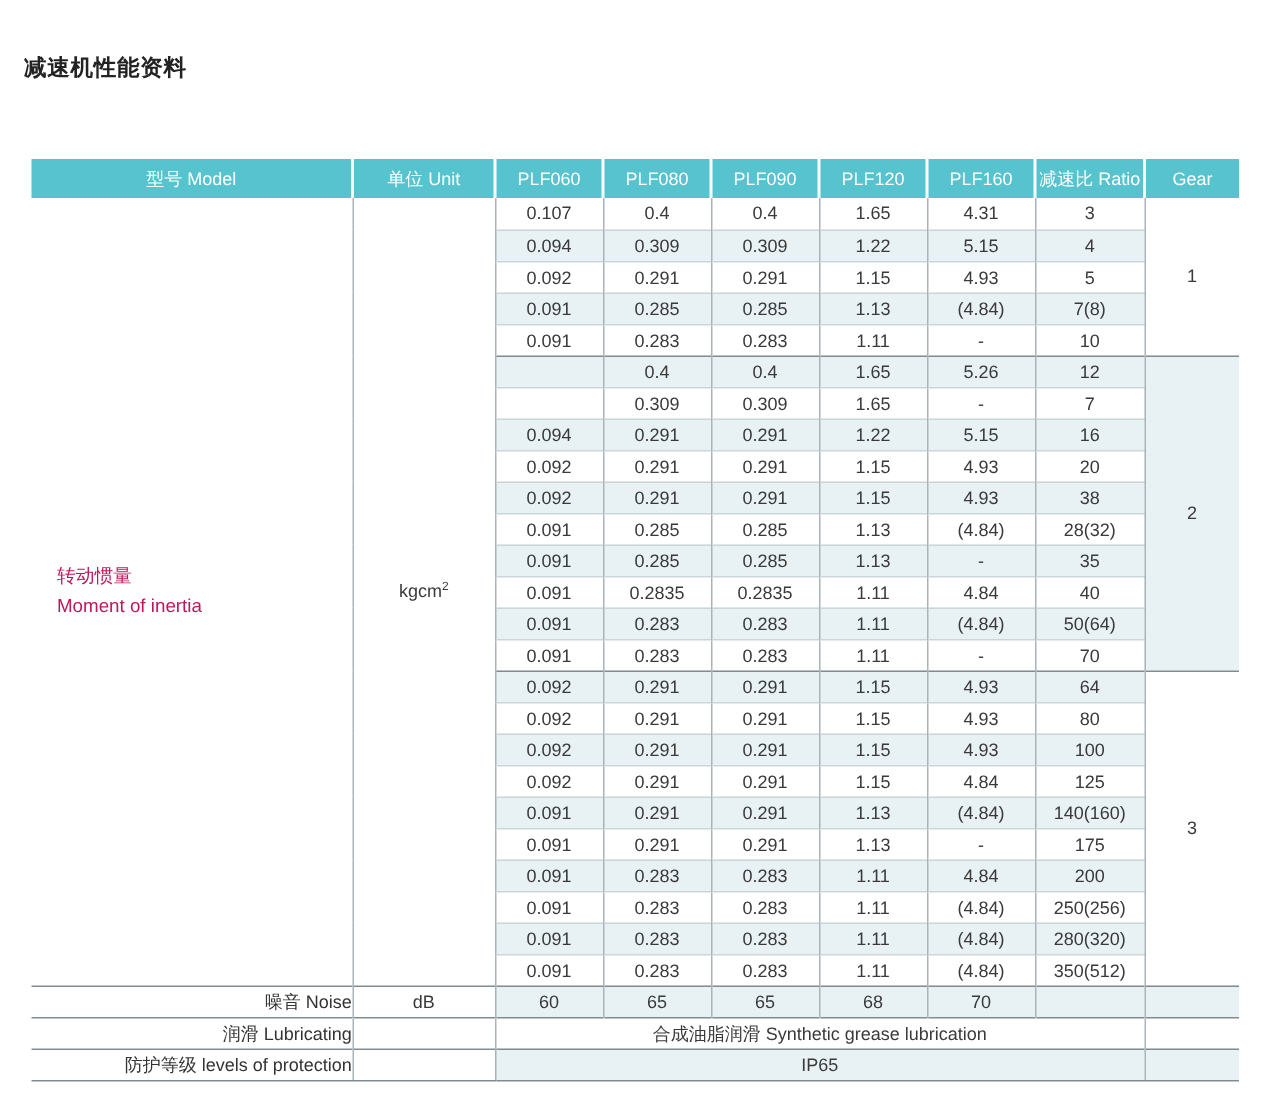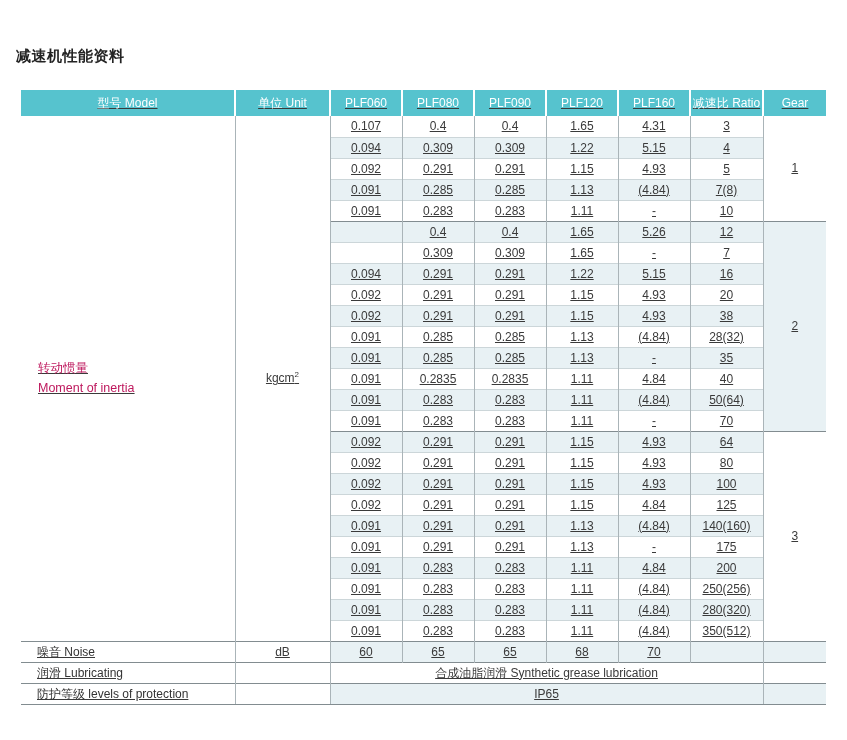--- a/index.html
+++ b/index.html
@@ -1,26 +1,26 @@
 <!DOCTYPE html>
 <html style="--teal: #56c3ce; --header-text: #ffffff; --stripe: #e8f1f4; --row-line: #ccd6d9; --col-line: #aab4b8; --strong-line: #828c90; --text: #3a3a3a;"><head>
 <meta charset="utf-8">
 <style>
   html,body{margin:0;padding:0;background:#fff;}
   .page{
     position:relative;width:847px;height:740px;background:#ffffff;overflow:hidden;
     font-family:"Liberation Sans","DejaVu Sans",sans-serif;color:var(--text,#3a3a3a);
   }
-  .titleblock{position:absolute;left:16px;top:47px;}
+  .titleblock{position:absolute;left:16px;top:36px;}
   .title-zh{font-size:15px;font-weight:700;color:#232323;letter-spacing:.5px;}
   .title-en{font-size:14px;font-weight:400;color:#2e2e2e;margin-top:4px;}
 
   table.spec{
-    position:absolute;left:21px;top:90px;width:805px;
-    border-collapse:collapse;table-layout:fixed;text-decoration:underline;
+    position:absolute;left:21px;top:106px;width:805px;
+    border-collapse:collapse;table-layout:fixed;
   }
   table.spec col.c-model{width:214px;}
   table.spec col.c-unit{width:95px;}
   table.spec col.c-d{width:72px;}
   table.spec col.c-ratio{width:73px;}
   table.spec col.c-stage{width:63px;}
 
   tr{height:21px;}
   tr.hdr{height:26px;}
   th,td{padding:0;font-size:12px;font-weight:400;text-align:center;vertical-align:middle;line-height:1;}
@@ -35,21 +35,21 @@
   td.vl{border-left:1px solid var(--col-line,#aab4b8);}
   td.rl{border-top:1px solid var(--row-line,#ccd6d9);}
   td.gsep{border-top:1px solid var(--strong-line,#828c90);}
   td.strong-top{border-top:1px solid var(--strong-line,#828c90);}
   td.strong-bottom{border-bottom:1px solid var(--strong-line,#828c90);}
 
   td.model-cell{text-align:left;padding-left:17px;vertical-align:middle;}
   td.model-cell .ln{font-size:12.5px;line-height:20px;color:#be185d;}
   td.unit-cell{text-align:center;}
   sup.u2{font-size:8px;vertical-align:super;line-height:0;}
-  td.label-cell{text-align:left;padding-left:16px;color:#333;}
+  td.label-cell{text-align:right;padding-left:16px;color:#333;}
 </style>
 </head>
 <body>
 
 <div class="page">
 
   <div class="titleblock">
     <div class="title-zh">减速机性能资料</div>
   </div>
 

